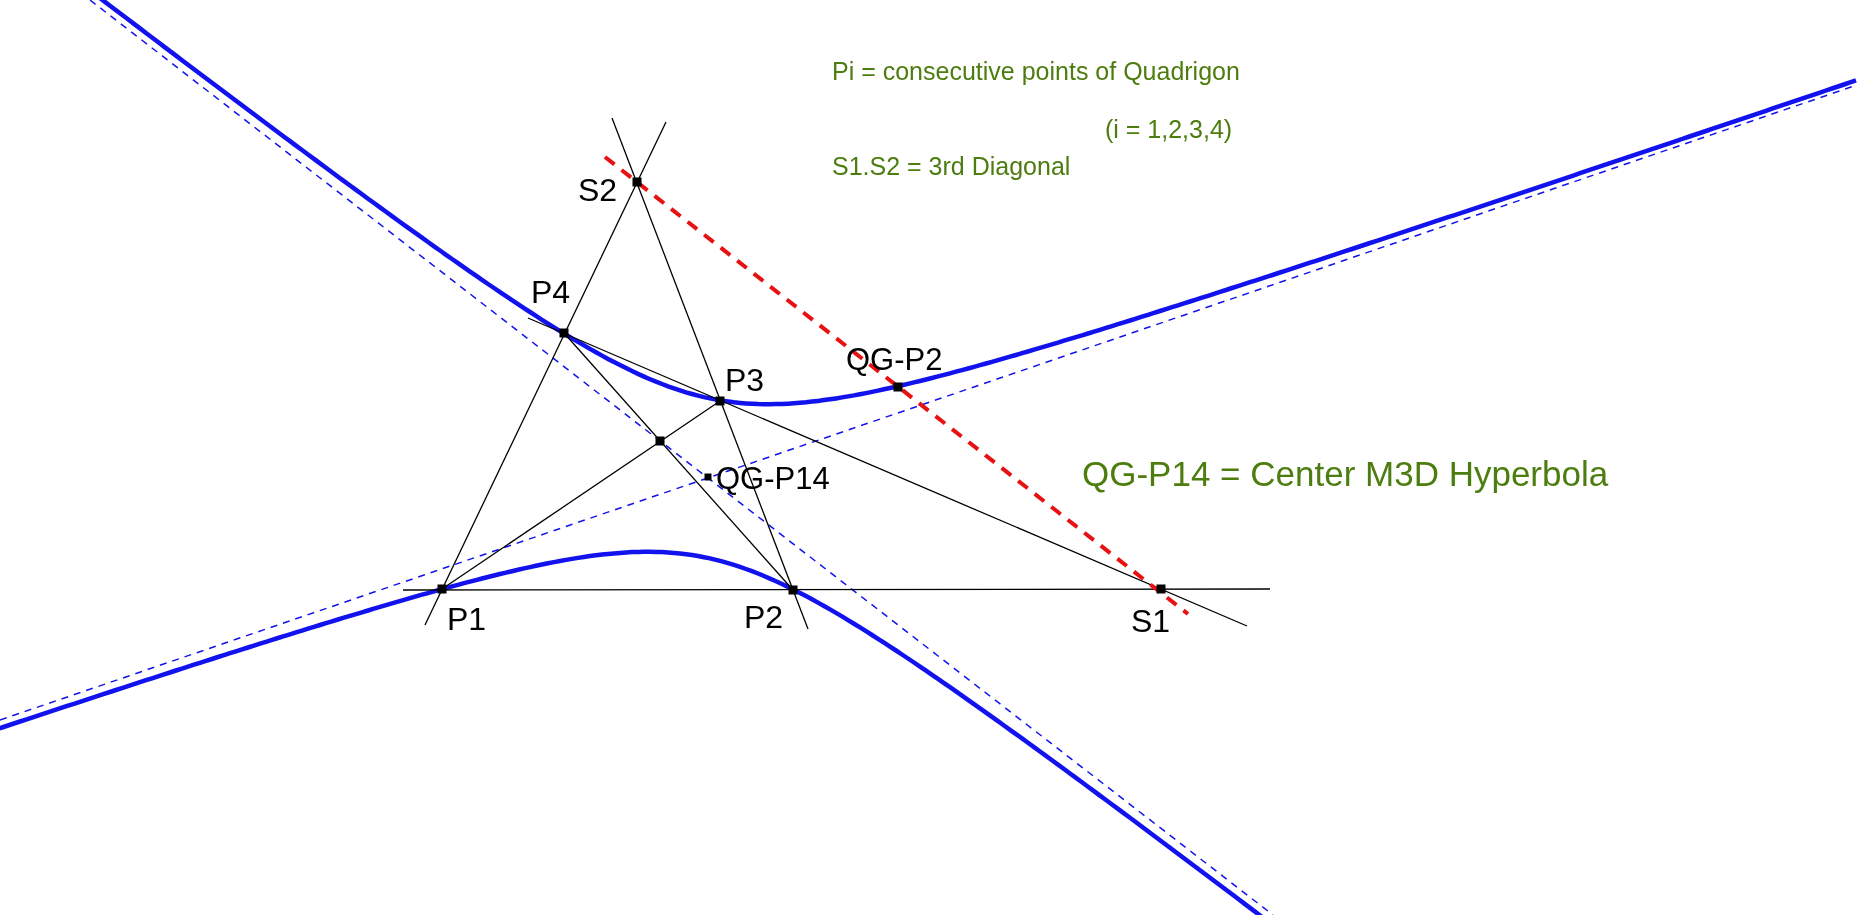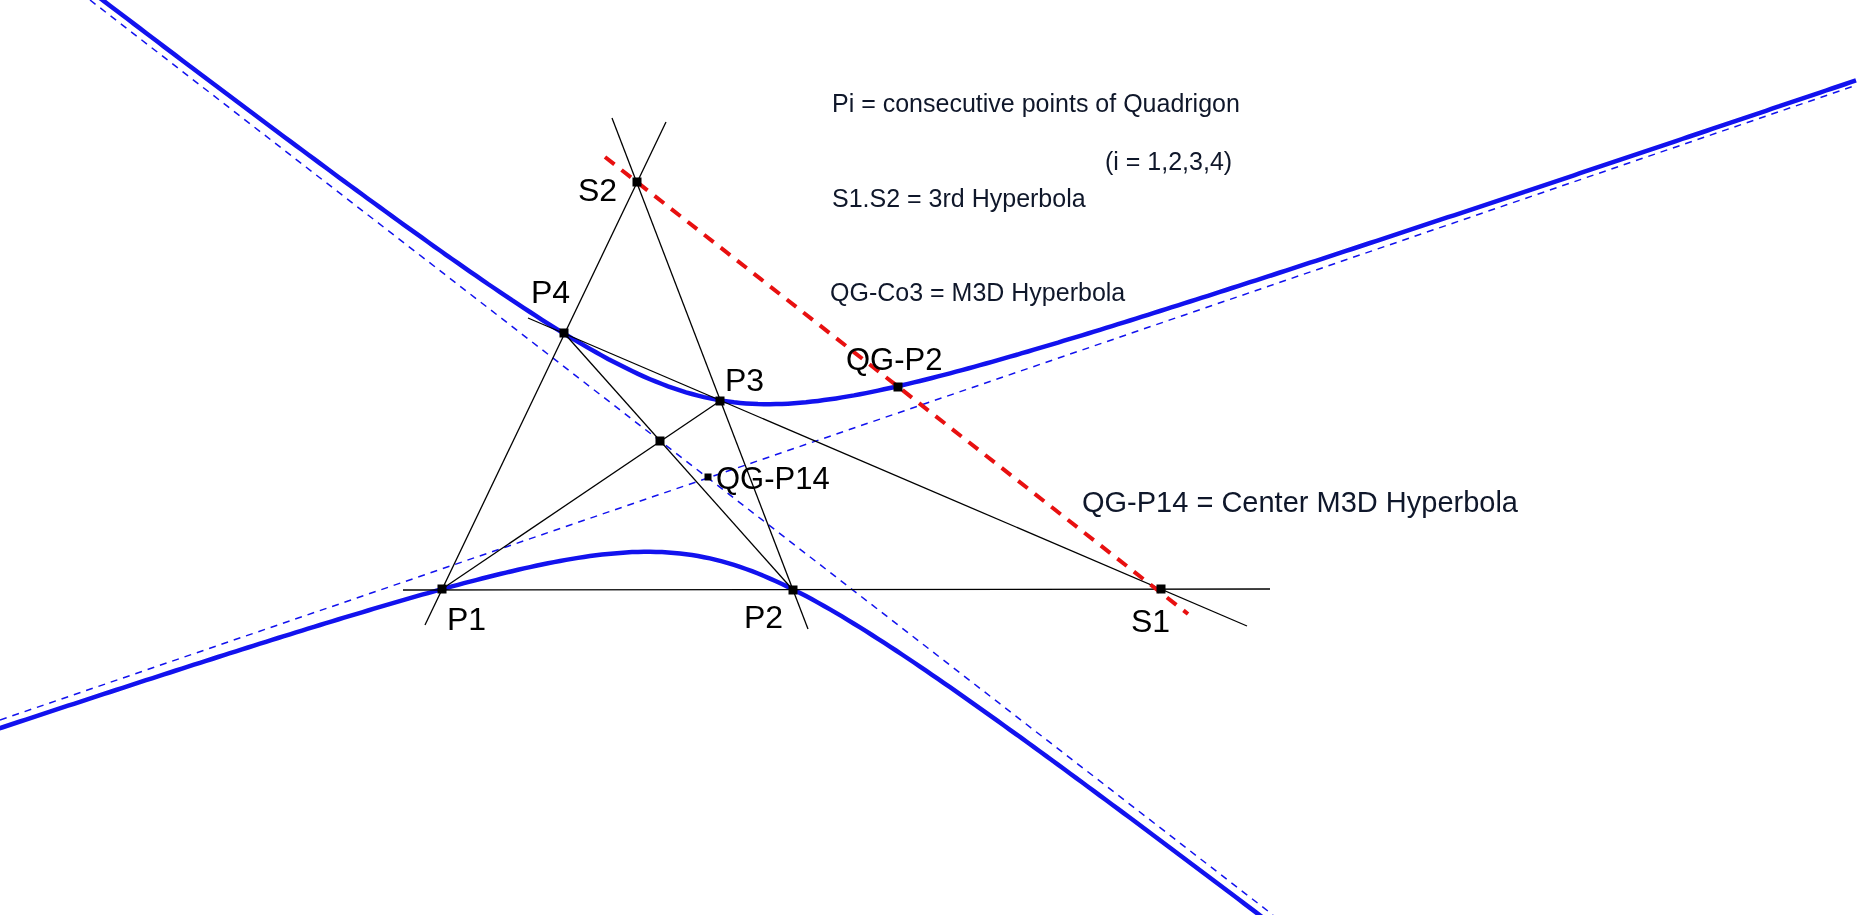--- a/index.html
+++ b/index.html
@@ -7,27 +7,26 @@
     position:relative;
     width:1857px;height:915px;
     background:#ffffff;
     font-family:"Liberation Sans", sans-serif;
     overflow:hidden;
   }
   #figure{position:absolute;left:0;top:0;}
   .txt{
     position:absolute;
     white-space:nowrap;
-    color:#0f172a;
+    color:#4d7c0f;
     font-family:"Liberation Sans", sans-serif;
     line-height:1.1;
-    margin-top:32px;
   }
   .legend-line{font-size:25px;}
-  .annotation{font-size:29px;}
+  .annotation{font-size:35px;}
   svg text{font-family:"Liberation Sans", sans-serif; fill:#000;}
 </style>
 </head>
 <body>
 
 <div class="stage">
   <svg id="figure" width="1857" height="915" viewBox="0 0 1857 915">
       <line x1="90" y1="0" x2="1273" y2="915" stroke="#1212ee" stroke-width="1.5" stroke-dasharray="7 6"></line>
       <line x1="0" y1="720" x2="1857" y2="85" stroke="#1212ee" stroke-width="1.5" stroke-dasharray="7 6"></line>
       <path d="M 80.0 -17.1 L 86.0 -12.5 L 92.0 -8.0 L 98.0 -3.4 L 104.0 1.1 L 110.0 5.7 L 116.0 10.2 L 122.0 14.8 L 128.0 19.3 L 134.0 23.9 L 140.0 28.4 L 146.0 33.0 L 152.0 37.5 L 158.0 42.0 L 164.0 46.6 L 170.0 51.1 L 176.0 55.6 L 182.0 60.2 L 188.0 64.7 L 194.0 69.2 L 200.0 73.7 L 206.0 78.3 L 212.0 82.8 L 218.0 87.3 L 224.0 91.8 L 230.0 96.3 L 236.0 100.8 L 242.0 105.3 L 248.0 109.8 L 254.0 114.3 L 260.0 118.8 L 266.0 123.2 L 272.0 127.7 L 278.0 132.2 L 284.0 136.7 L 290.0 141.1 L 296.0 145.6 L 302.0 150.0 L 308.0 154.5 L 314.0 158.9 L 320.0 163.4 L 326.0 167.8 L 332.0 172.2 L 338.0 176.7 L 344.0 181.1 L 350.0 185.5 L 356.0 189.9 L 362.0 194.3 L 368.0 198.7 L 374.0 203.0 L 380.0 207.4 L 386.0 211.8 L 392.0 216.1 L 398.0 220.5 L 404.0 224.8 L 410.0 229.1 L 416.0 233.4 L 422.0 237.7 L 428.0 242.0 L 434.0 246.3 L 440.0 250.5 L 446.0 254.8 L 452.0 259.0 L 458.0 263.2 L 464.0 267.4 L 470.0 271.6 L 476.0 275.7 L 482.0 279.8 L 488.0 284.0 L 494.0 288.0 L 500.0 292.1 L 506.0 296.1 L 512.0 300.2 L 518.0 304.1 L 524.0 308.1 L 530.0 312.0 L 536.0 315.9 L 542.0 319.8 L 548.0 323.6 L 554.0 327.3 L 560.0 331.1 L 566.0 334.7 L 572.0 338.4 L 578.0 341.9 L 584.0 345.4 L 590.0 348.9 L 596.0 352.3 L 602.0 355.6 L 608.0 358.9 L 614.0 362.0 L 620.0 365.1 L 626.0 368.1 L 632.0 371.0 L 638.0 373.9 L 644.0 376.6 L 650.0 379.2 L 656.0 381.7 L 662.0 384.0 L 668.0 386.3 L 674.0 388.4 L 680.0 390.4 L 686.0 392.3 L 692.0 394.0 L 698.0 395.6 L 704.0 397.1 L 710.0 398.4 L 716.0 399.6 L 722.0 400.6 L 728.0 401.5 L 734.0 402.3 L 740.0 402.9 L 746.0 403.4 L 752.0 403.8 L 758.0 404.1 L 764.0 404.2 L 770.0 404.2 L 776.0 404.1 L 782.0 404.0 L 788.0 403.7 L 794.0 403.3 L 800.0 402.8 L 806.0 402.3 L 812.0 401.6 L 818.0 400.9 L 824.0 400.1 L 830.0 399.3 L 836.0 398.4 L 842.0 397.4 L 848.0 396.4 L 854.0 395.4 L 860.0 394.2 L 866.0 393.1 L 872.0 391.9 L 878.0 390.6 L 884.0 389.3 L 890.0 388.0 L 896.0 386.7 L 902.0 385.3 L 908.0 383.9 L 914.0 382.4 L 920.0 381.0 L 926.0 379.5 L 932.0 378.0 L 938.0 376.4 L 944.0 374.9 L 950.0 373.3 L 956.0 371.7 L 962.0 370.1 L 968.0 368.5 L 974.0 366.8 L 980.0 365.2 L 986.0 363.5 L 992.0 361.8 L 998.0 360.1 L 1004.0 358.4 L 1010.0 356.7 L 1016.0 355.0 L 1022.0 353.2 L 1028.0 351.5 L 1034.0 349.7 L 1040.0 347.9 L 1046.0 346.1 L 1052.0 344.3 L 1058.0 342.6 L 1064.0 340.7 L 1070.0 338.9 L 1076.0 337.1 L 1082.0 335.3 L 1088.0 333.5 L 1094.0 331.6 L 1100.0 329.8 L 1106.0 327.9 L 1112.0 326.1 L 1118.0 324.2 L 1124.0 322.3 L 1130.0 320.5 L 1136.0 318.6 L 1142.0 316.7 L 1148.0 314.8 L 1154.0 312.9 L 1160.0 311.0 L 1166.0 309.1 L 1172.0 307.2 L 1178.0 305.3 L 1184.0 303.4 L 1190.0 301.5 L 1196.0 299.6 L 1202.0 297.7 L 1208.0 295.8 L 1214.0 293.8 L 1220.0 291.9 L 1226.0 290.0 L 1232.0 288.0 L 1238.0 286.1 L 1244.0 284.2 L 1250.0 282.2 L 1256.0 280.3 L 1262.0 278.3 L 1268.0 276.4 L 1274.0 274.5 L 1280.0 272.5 L 1286.0 270.6 L 1292.0 268.6 L 1298.0 266.6 L 1304.0 264.7 L 1310.0 262.7 L 1316.0 260.8 L 1322.0 258.8 L 1328.0 256.8 L 1334.0 254.9 L 1340.0 252.9 L 1346.0 250.9 L 1352.0 249.0 L 1358.0 247.0 L 1364.0 245.0 L 1370.0 243.0 L 1376.0 241.1 L 1382.0 239.1 L 1388.0 237.1 L 1394.0 235.1 L 1400.0 233.1 L 1406.0 231.2 L 1412.0 229.2 L 1418.0 227.2 L 1424.0 225.2 L 1430.0 223.2 L 1436.0 221.2 L 1442.0 219.2 L 1448.0 217.2 L 1454.0 215.3 L 1460.0 213.3 L 1466.0 211.3 L 1472.0 209.3 L 1478.0 207.3 L 1484.0 205.3 L 1490.0 203.3 L 1496.0 201.3 L 1502.0 199.3 L 1508.0 197.3 L 1514.0 195.3 L 1520.0 193.3 L 1526.0 191.3 L 1532.0 189.3 L 1538.0 187.3 L 1544.0 185.3 L 1550.0 183.3 L 1556.0 181.3 L 1562.0 179.3 L 1568.0 177.3 L 1574.0 175.3 L 1580.0 173.2 L 1586.0 171.2 L 1592.0 169.2 L 1598.0 167.2 L 1604.0 165.2 L 1610.0 163.2 L 1616.0 161.2 L 1622.0 159.2 L 1628.0 157.2 L 1634.0 155.2 L 1640.0 153.1 L 1646.0 151.1 L 1652.0 149.1 L 1658.0 147.1 L 1664.0 145.1 L 1670.0 143.1 L 1676.0 141.1 L 1682.0 139.0 L 1688.0 137.0 L 1694.0 135.0 L 1700.0 133.0 L 1706.0 131.0 L 1712.0 128.9 L 1718.0 126.9 L 1724.0 124.9 L 1730.0 122.9 L 1736.0 120.9 L 1742.0 118.9 L 1748.0 116.8 L 1754.0 114.8 L 1760.0 112.8 L 1766.0 110.8 L 1772.0 108.7 L 1778.0 106.7 L 1784.0 104.7 L 1790.0 102.7 L 1796.0 100.7 L 1802.0 98.6 L 1808.0 96.6 L 1814.0 94.6 L 1820.0 92.6 L 1826.0 90.5 L 1832.0 88.5 L 1838.0 86.5 L 1844.0 84.5 L 1850.0 82.4 L 1856.0 80.4" fill="none" stroke="#1212ee" stroke-width="4.5"></path>
@@ -53,17 +52,16 @@
       <text x="578" y="201" font-size="32">S2</text>
       <rect x="893.5" y="382.5" width="9" height="9" fill="#000000"></rect>
       <text x="846" y="370" font-size="31">QG-P2</text>
       <rect x="704.5" y="473.5" width="7" height="7" fill="#000000"></rect>
       <text x="716" y="489" font-size="31">QG-P14</text>
       <rect x="655.5" y="436.5" width="9" height="9" fill="#000000"></rect>
     </svg>
 
   <div class="txt legend-line" style="left:832px;top:58px">Pi = consecutive points of Quadrigon</div>
   <div class="txt legend-line" style="left:1105px;top:116px">(i = 1,2,3,4)</div>
-  <div class="txt legend-line" style="left:832px;top:153px">S1.S2 = 3rd Hyperbola</div>
-  <div class="txt legend-line" style="left:830px;top:247px">QG-Co3 = M3D Hyperbola</div>
+  <div class="txt legend-line" style="left:832px;top:153px">S1.S2 = 3rd Diagonal</div>
 
   <div class="txt annotation" style="left:1082px;top:455px">QG-P14 = Center M3D Hyperbola</div>
 </div>
 
 </body></html>

